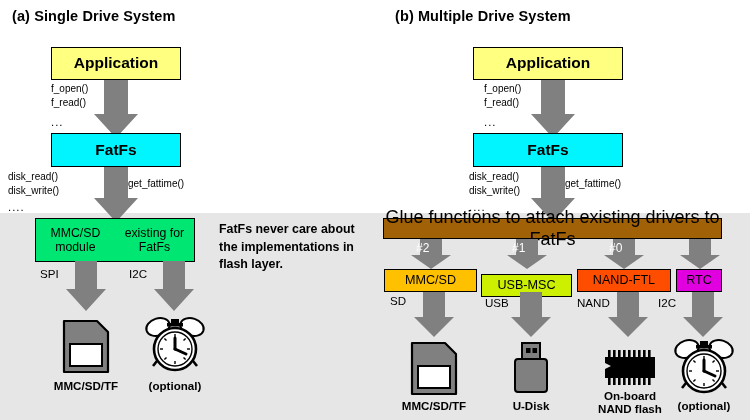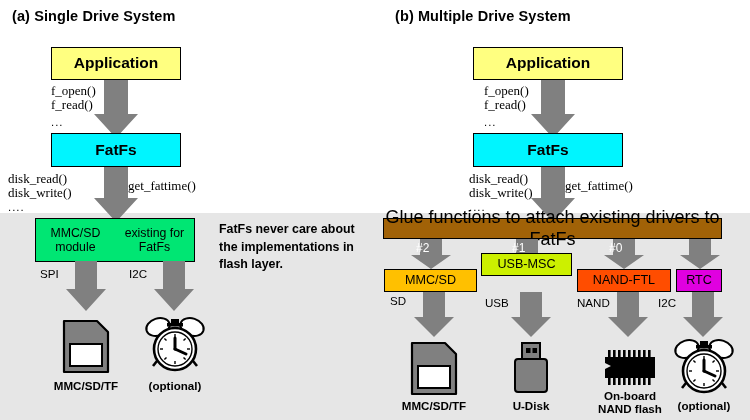--- a/index.html
+++ b/index.html
@@ -34,22 +34,22 @@
   .box-green{background:#00e673;font-size:12.3px;font-weight:normal;}
   .box-glue{background:#a16207;font-size:18px;font-weight:normal;}
   .drv{font-size:12.6px;font-weight:normal;}
   .drv-mmc{background:#ffc000;}
   .drv-usb{background:#ccf000;}
   .drv-nand{background:#ff4d00;}
   .drv-rtc{background:#e000e0;}
 
   
   .code{
-    font-size:13px;color:#000;white-space:nowrap;line-height:1.25;
-    font-family:Liberation Serif, serif;
+    font-size:10px;color:#000;white-space:nowrap;line-height:1.25;
+    font-family:Liberation Sans, sans-serif;
   }
   .dots{font-size:11.3px;color:#000;letter-spacing:1px;}
 
   
   .cap{font-size:11.6px;font-weight:bold;color:#000;white-space:nowrap;text-align:center;}
   .bus{font-size:11.6px;font-weight:normal;color:#000;white-space:nowrap;}
   .note{
     font-size:12.4px;font-weight:bold;color:#000;line-height:1.42;
   }
   .drvnum{
@@ -181,21 +181,21 @@
   <svg class="abs" style="left:604px;top:239px;width:40px;height:30px;" viewBox="0 0 40 30">
     <polygon class="arrowfill" points="9,0 31,0 31,16 40,16 20,30 0,16 9,16"></polygon>
   </svg>
   <div class="abs drvnum" style="left:609px;top:241px;">#0</div>
 
   <svg class="abs" style="left:680px;top:239px;width:40px;height:30px;" viewBox="0 0 40 30">
     <polygon class="arrowfill" points="9,0 31,0 31,16 40,16 20,30 0,16 9,16"></polygon>
   </svg>
 
   <div class="abs box drv drv-mmc" style="left:384px;top:269px;width:93px;height:23px;">MMC/SD</div>
-  <div class="abs box drv drv-usb" style="left:481px;top:253px;width:91px;height:23px;">USB-MSC</div>
+  <div class="abs box drv drv-usb" style="left:481px;top:274px;width:91px;height:23px;">USB-MSC</div>
   <div class="abs box drv drv-nand" style="left:577px;top:269px;width:94px;height:23px;">NAND-FTL</div>
   <div class="abs box drv drv-rtc" style="left:676px;top:269px;width:46px;height:23px;">RTC</div>
 
   <svg class="abs" style="left:414px;top:292px;width:40px;height:45px;" viewBox="0 0 40 45">
     <polygon class="arrowfill" points="9,0 31,0 31,25 40,25 20,45 0,25 9,25"></polygon>
   </svg>
   <div class="abs bus" style="left:390px;top:282px;margin-top:12px;">SD</div>
 
   <svg class="abs" style="left:511px;top:292px;width:40px;height:45px;" viewBox="0 0 40 45">
     <polygon class="arrowfill" points="9,0 31,0 31,25 40,25 20,45 0,25 9,25"></polygon>

